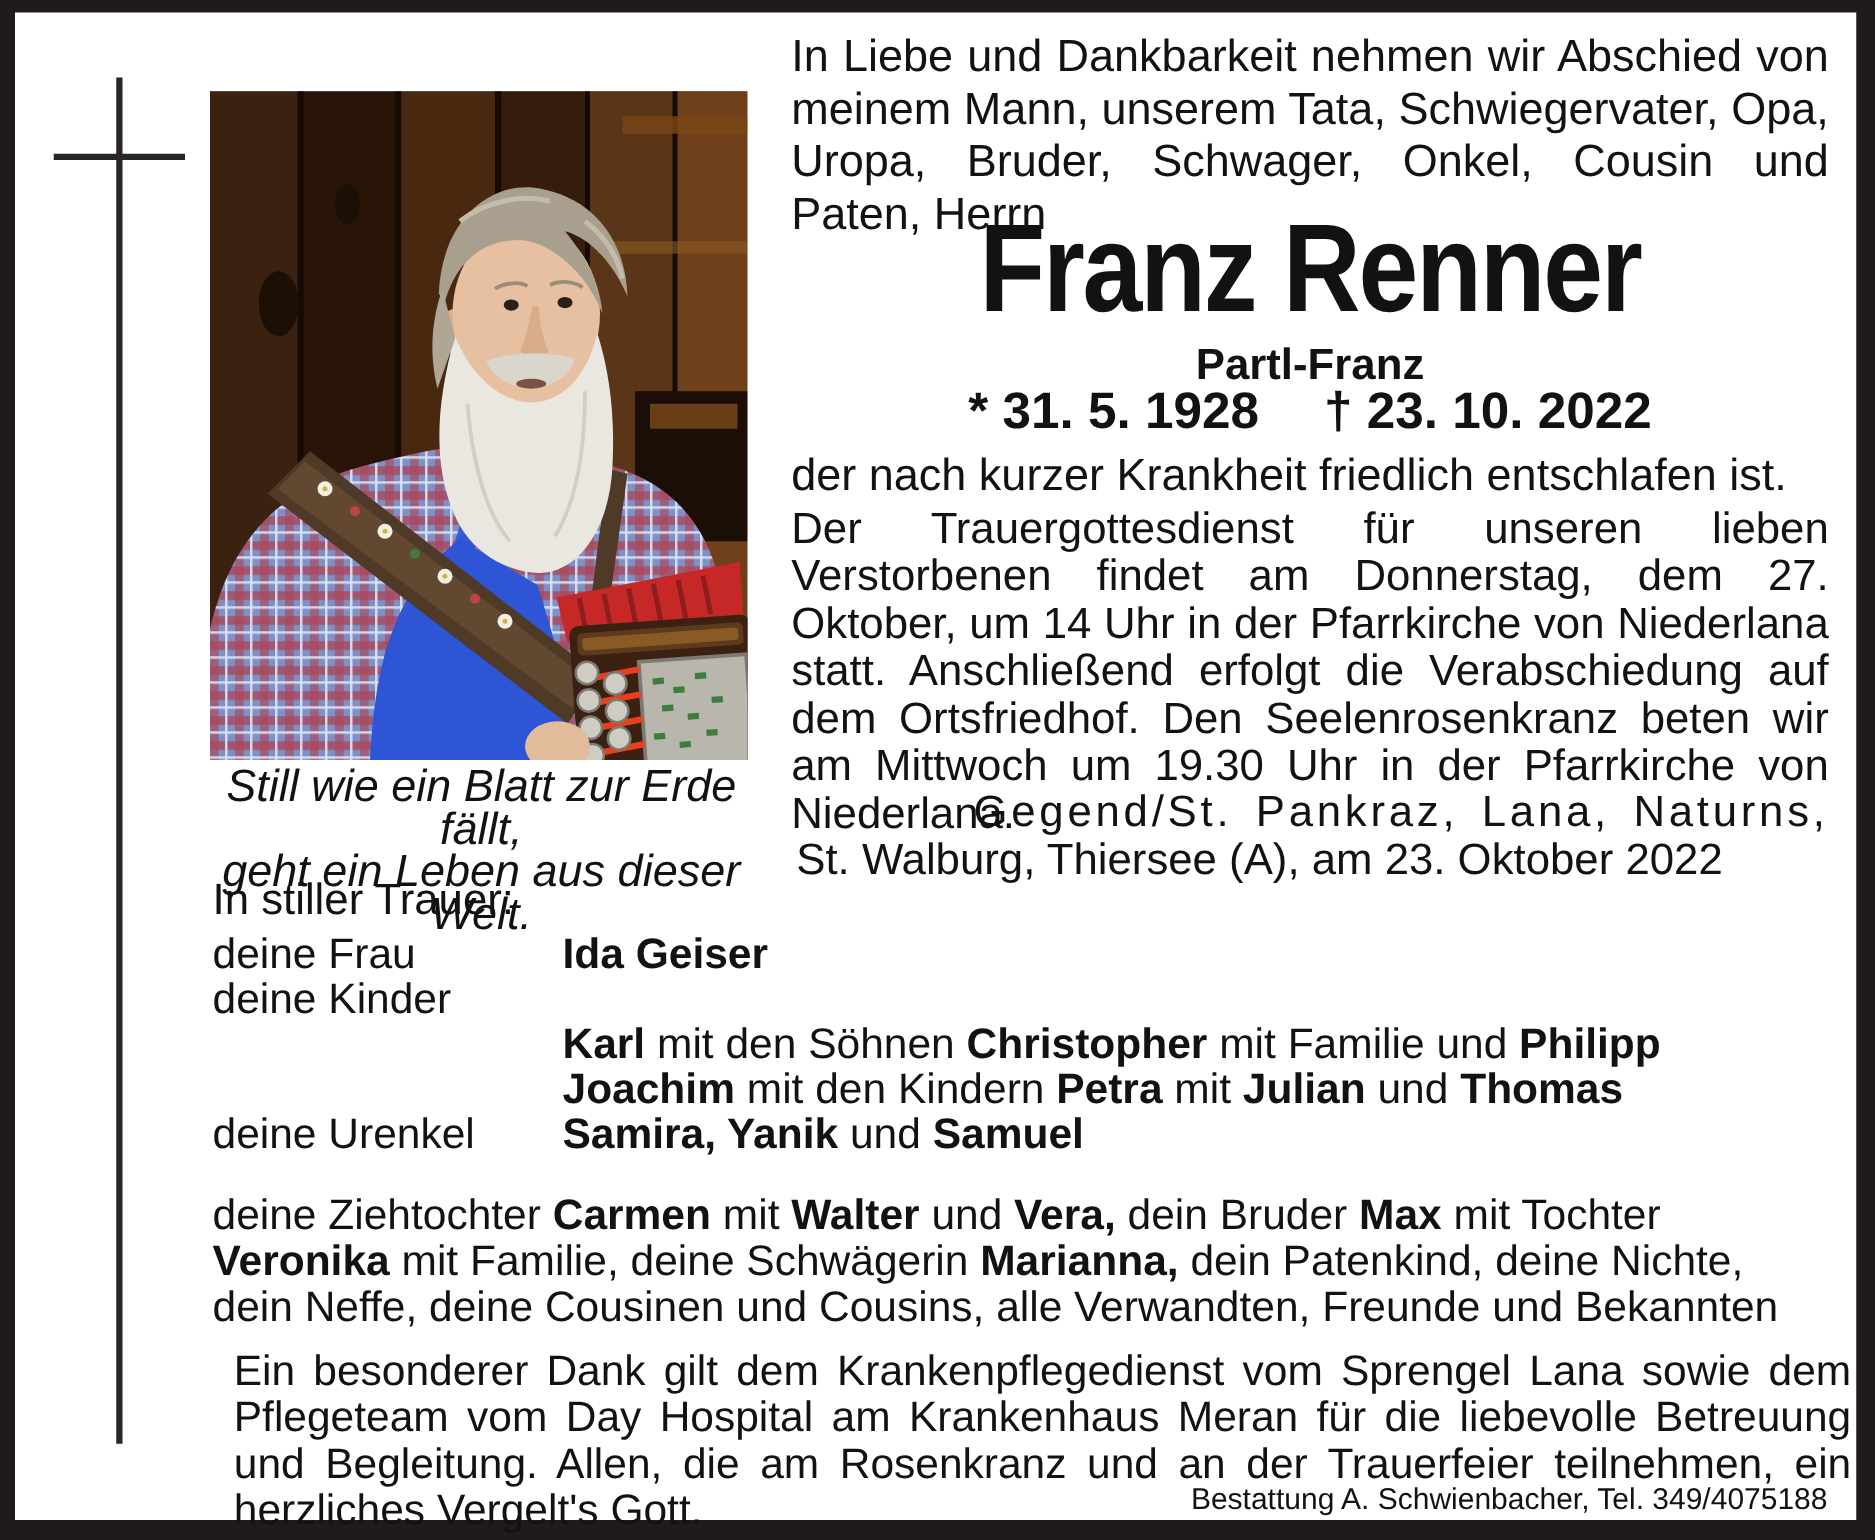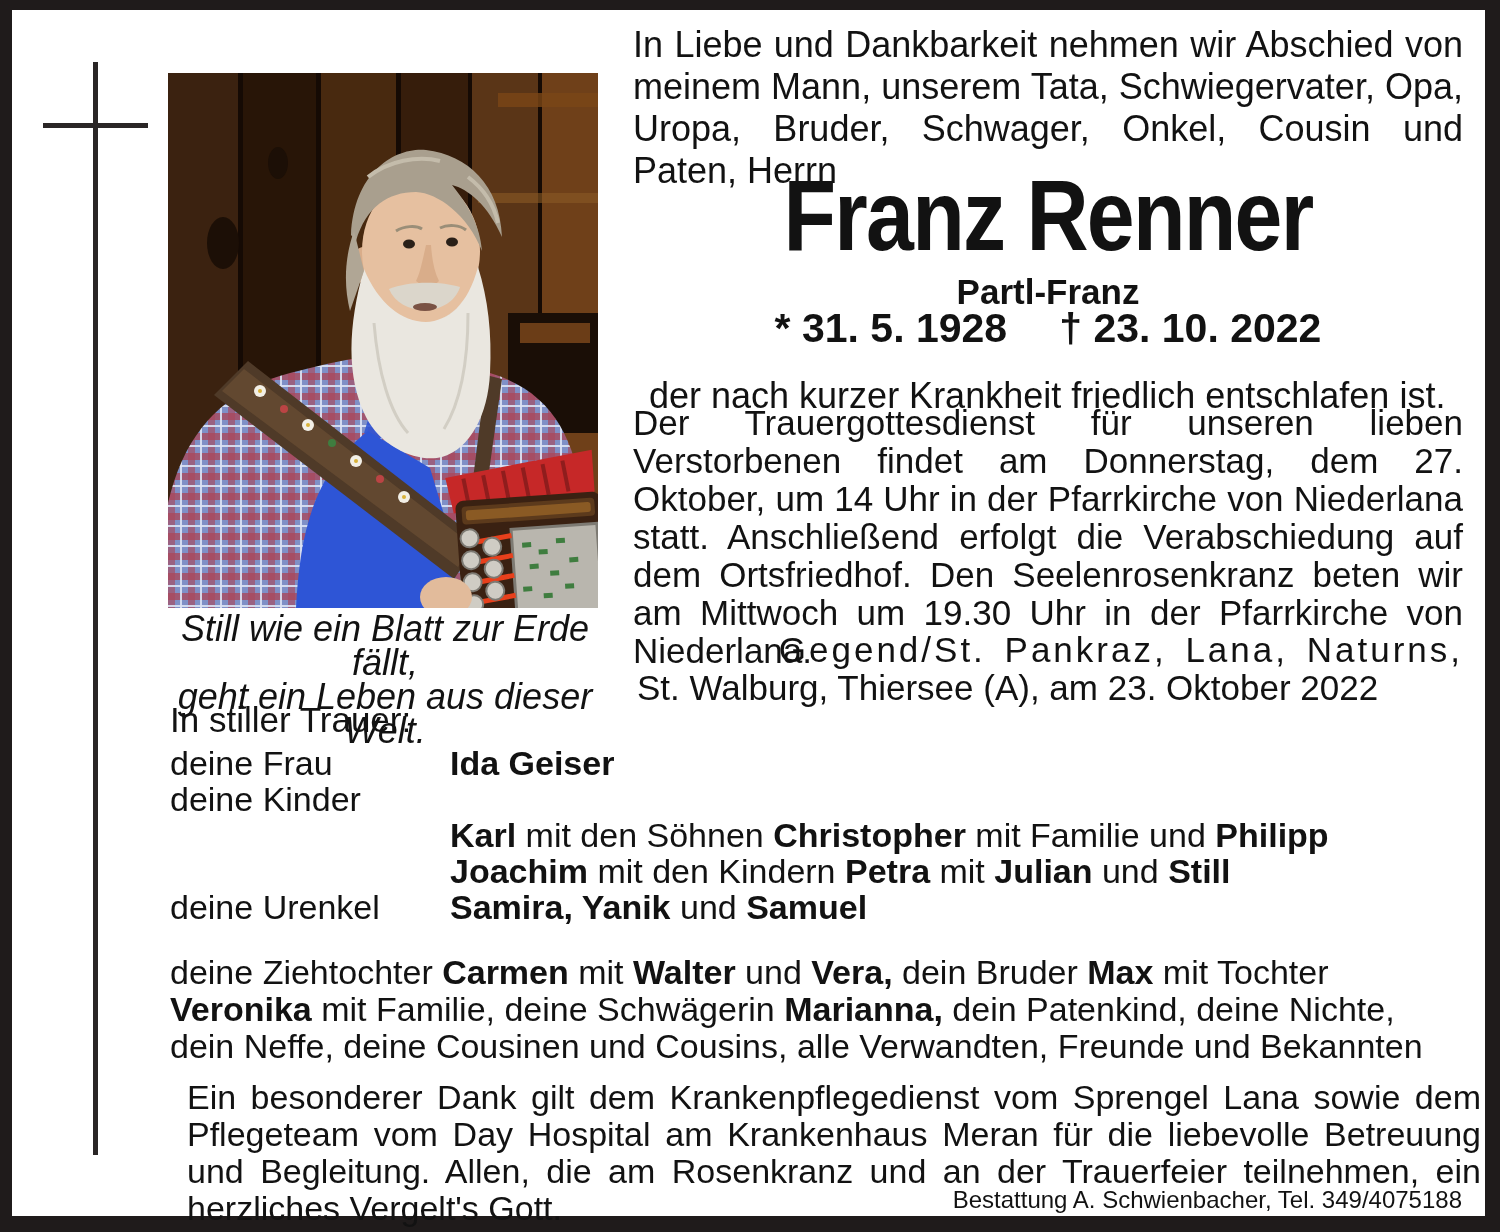--- a/index.html
+++ b/index.html
@@ -173,21 +173,21 @@
 
   <h1 class="col name" style="position:absolute; margin:0;">Franz Renner</h1>
 
   <div class="col nickname" style="position:absolute;">Partl-Franz</div>
 
   <div class="col dates" style="position:absolute;">
     <span><span>*</span> <span>31. 5. 1928</span></span>
     <span><span>†</span> <span>23. 10. 2022</span></span>
   </div>
 
-  <p class="col passed" style="position:absolute; margin:16px;">der nach kurzer Krankheit friedlich entschlafen ist.</p>
+  <p class="col passed" style="position:absolute; margin:0;">der nach kurzer Krankheit friedlich entschlafen ist.</p>
 
   <p class="col service" style="position:absolute; margin:0;">Der Trauergottesdienst für unseren lieben Verstorbenen findet am Donnerstag, dem 27. Oktober, um 14 Uhr in der Pfarrkirche von Niederlana statt. Anschließend erfolgt die Verabschiedung auf dem Ortsfriedhof. Den Seelenrosenkranz beten wir am Mittwoch um 19.30 Uhr in der Pfarrkirche von Niederlana.</p>
 
   <div class="col places1" style="position:absolute;text-align:right;">Gegend/St. Pankraz, Lana, Naturns,</div>
   <div class="col places2" style="position:absolute;">St. Walburg, Thiersee (A), am 23. Oktober 2022</div>
 
   <div class="mourning-heading">In stiller Trauer:</div>
 
   <div class="rows">
   <div class="row">
@@ -199,21 +199,21 @@
     <div class="row-label">deine Kinder</div>
   </div>
 
   <div class="row">
     <div class="row-label"></div>
     <div class="row-value"><span class="b">Karl</span><span> mit den Söhnen </span><span class="b">Christopher</span><span> mit Familie und </span><span class="b">Philipp</span></div>
   </div>
 
   <div class="row">
     <div class="row-label"></div>
-    <div class="row-value"><span class="b">Joachim</span><span> mit den Kindern </span><span class="b">Petra</span><span> mit </span><span class="b">Julian</span><span> und </span><span class="b">Still</span></div>
+    <div class="row-value"><span class="b">Joachim</span><span> mit den Kindern </span><span class="b">Petra</span><span> mit </span><span class="b">Julian</span><span> und </span><span class="b">Thomas</span></div>
   </div>
 
   <div class="row">
     <div class="row-label"></div>
   </div>
 
   <div class="row">
     <div class="row-label">deine Urenkel</div>
     <div class="row-value"><span class="b">Samira, Yanik</span><span> und </span><span class="b">Samuel</span></div>
   </div>

